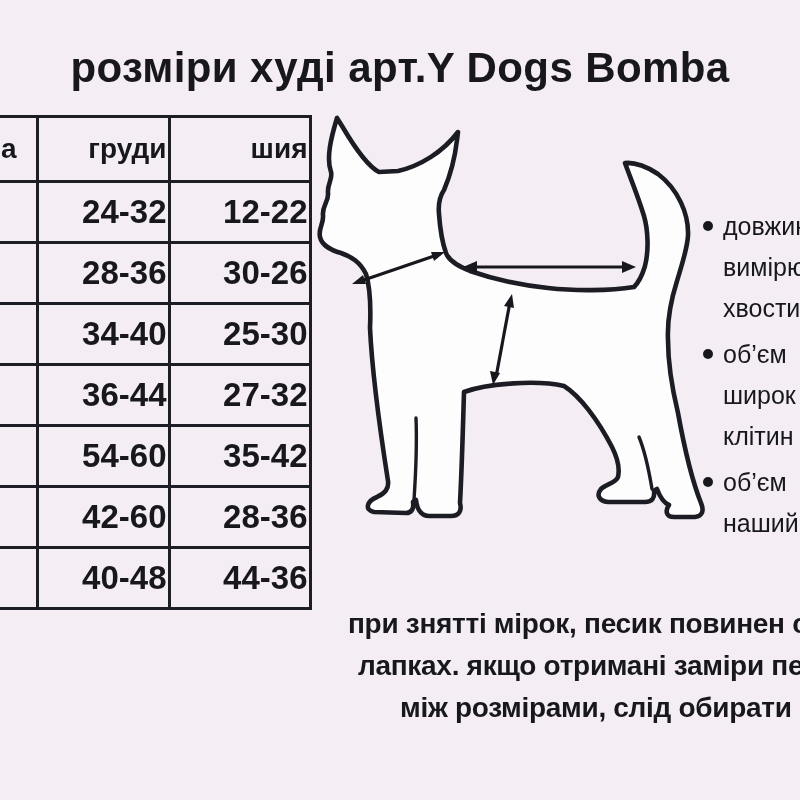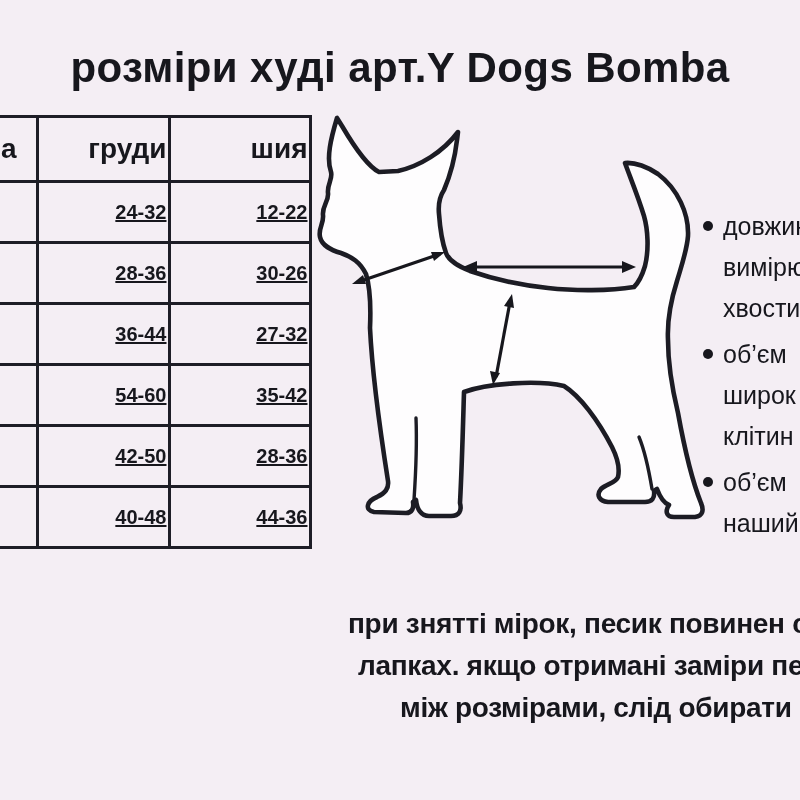--- a/index.html
+++ b/index.html
@@ -23,21 +23,21 @@
     border-collapse:collapse;
     table-layout:fixed;
   }
   .size-table th,.size-table td{
     border:3px solid #1d1d26;
     text-align:right;vertical-align:middle;
     font-weight:700;
     overflow:visible;
   }
   .size-table th{font-size:28px;height:60px;}
-  .size-table td{font-size:20px;height:56px;text-decoration:underline;}
+  .size-table td{font-size:33px;height:56px;}
   .size-table th.cut,.size-table td.cut{
     border-left:none;text-align:left;padding-left:1px;
   }
   
   .notes{
     position:absolute;left:700px;top:206px;width:240px;
   }
   .note{position:relative;padding-left:23px;margin-bottom:5px;}
   .note .dot{
     position:absolute;left:3px;top:15px;
@@ -81,31 +81,36 @@
     <td>24-32</td>
     <td>12-22</td>
   </tr>
   <tr>
     <td class="cut"></td>
     <td>28-36</td>
     <td>30-26</td>
   </tr>
   <tr>
     <td class="cut"></td>
+    <td>34-40</td>
+    <td>25-30</td>
+  </tr>
+  <tr>
+    <td class="cut"></td>
     <td>36-44</td>
     <td>27-32</td>
   </tr>
   <tr>
     <td class="cut"></td>
     <td>54-60</td>
     <td>35-42</td>
   </tr>
   <tr>
     <td class="cut"></td>
-    <td>42-50</td>
+    <td>42-60</td>
     <td>28-36</td>
   </tr>
   <tr>
     <td class="cut"></td>
     <td>40-48</td>
     <td>44-36</td>
   </tr>
 </tbody>
   </table>
 

